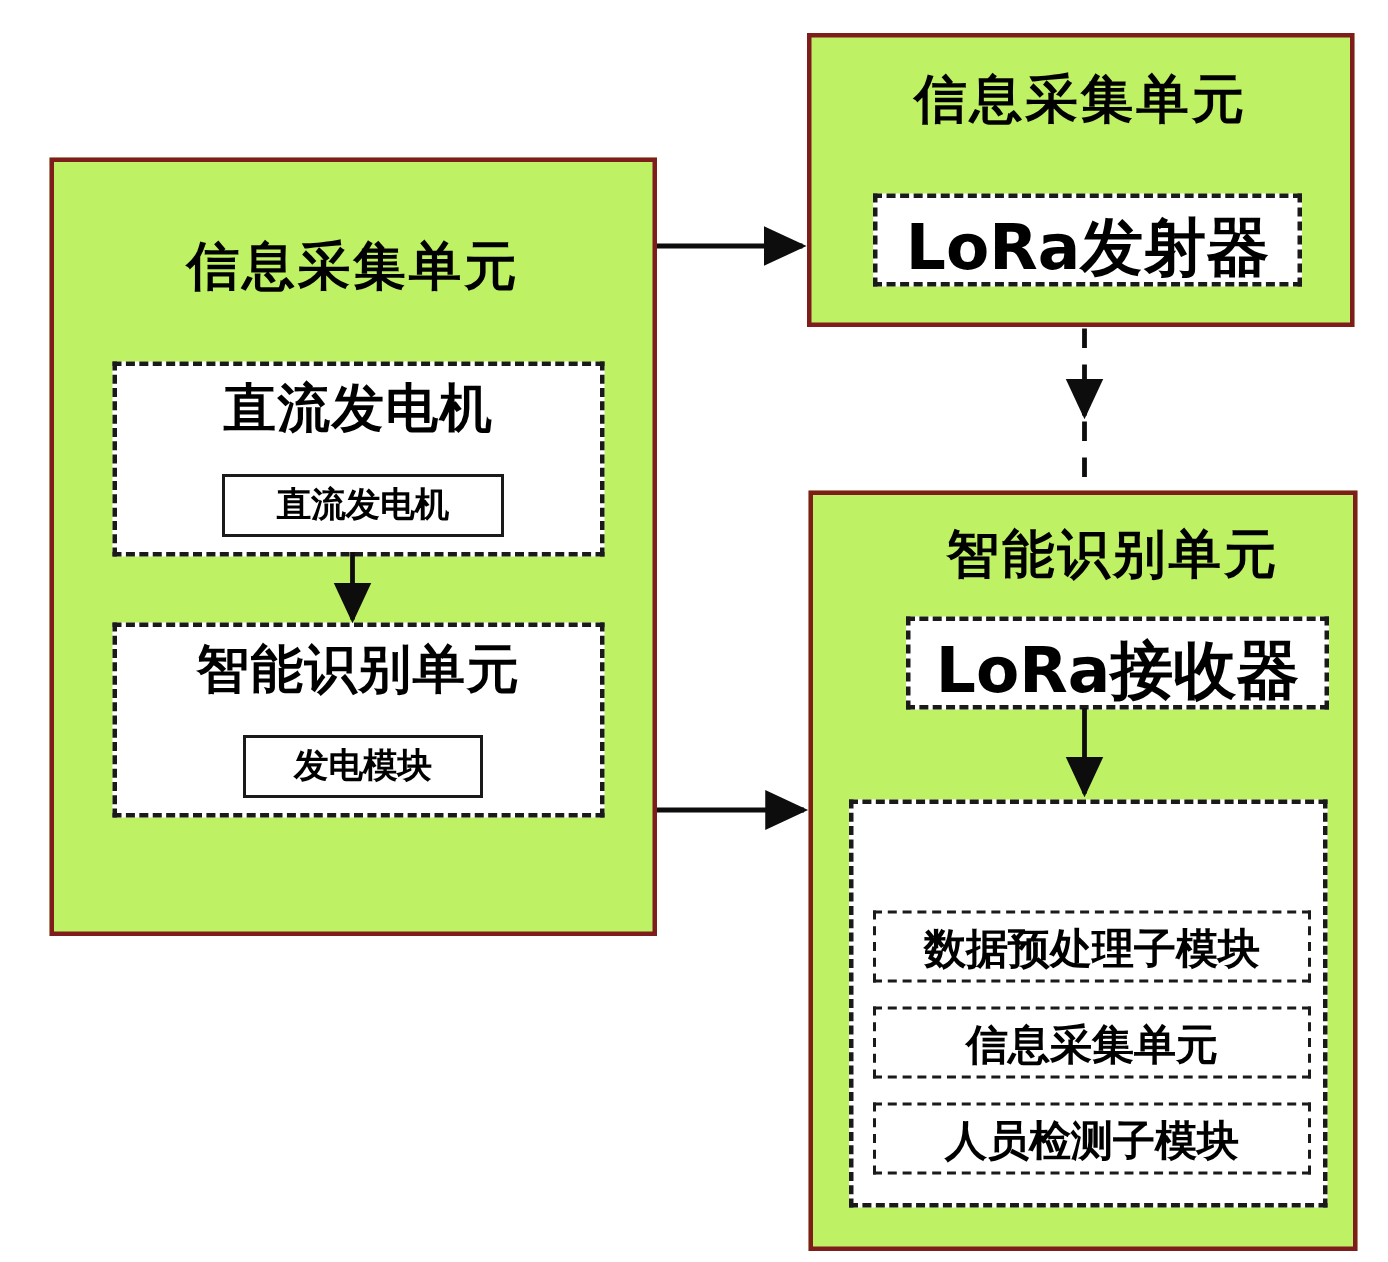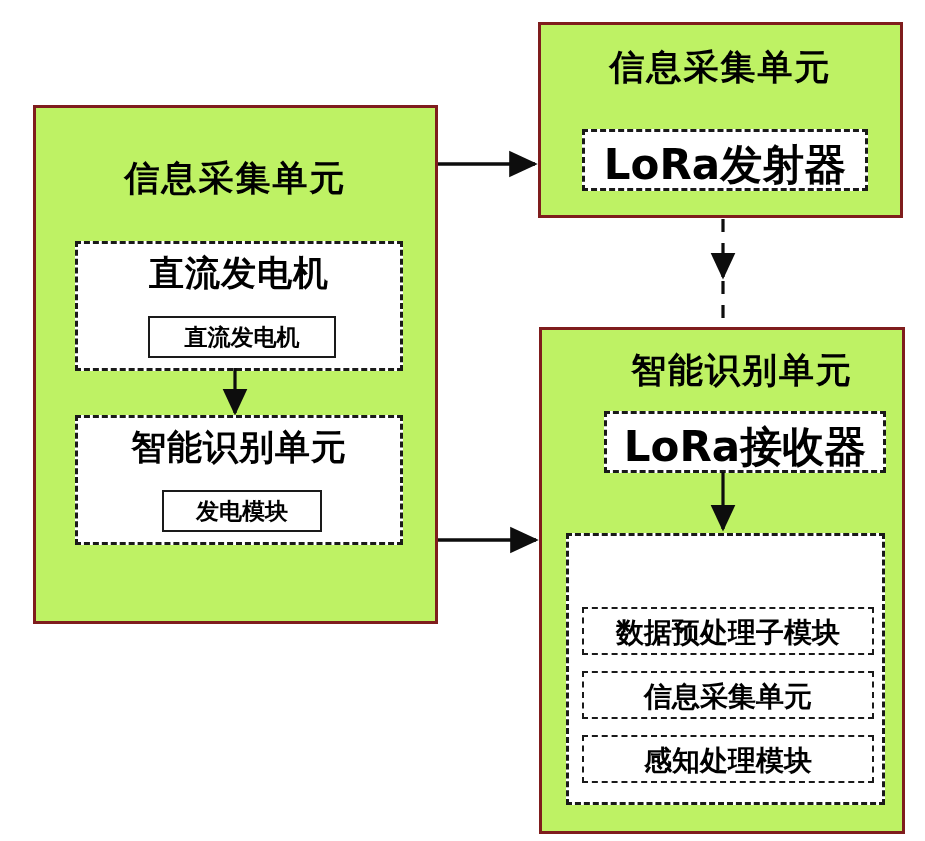--- a/index.html
+++ b/index.html
@@ -138,21 +138,21 @@
 
       <div class="dashed-box thin" style="left:13px; top:71px; width:292px; height:48px;">
         <div class="lbl lbl-sub" style="top:10px;">数据预处理子模块</div>
       </div>
 
       <div class="dashed-box thin" style="left:13px; top:135px; width:292px; height:48px;">
         <div class="lbl lbl-sub" style="top:10px;">信息采集单元</div>
       </div>
 
       <div class="dashed-box thin" style="left:13px; top:199px; width:292px; height:48px;">
-        <div class="lbl lbl-sub" style="top:10px;">感知处理模块</div>
+        <div class="lbl lbl-sub" style="top:10px;">人员检测子模块</div>
       </div>
     </div>
   </div>
 
   <svg class="arrow-svg" viewBox="0 0 925 841">
     <defs>
       <marker id="ah" markerWidth="9" markerHeight="9" refX="7.6" refY="4.5" orient="auto" markerUnits="strokeWidth">
         <path d="M0,0.6 L8.4,4.5 L0,8.4 z" fill="#0d0d0d"></path>
       </marker>
     </defs>

